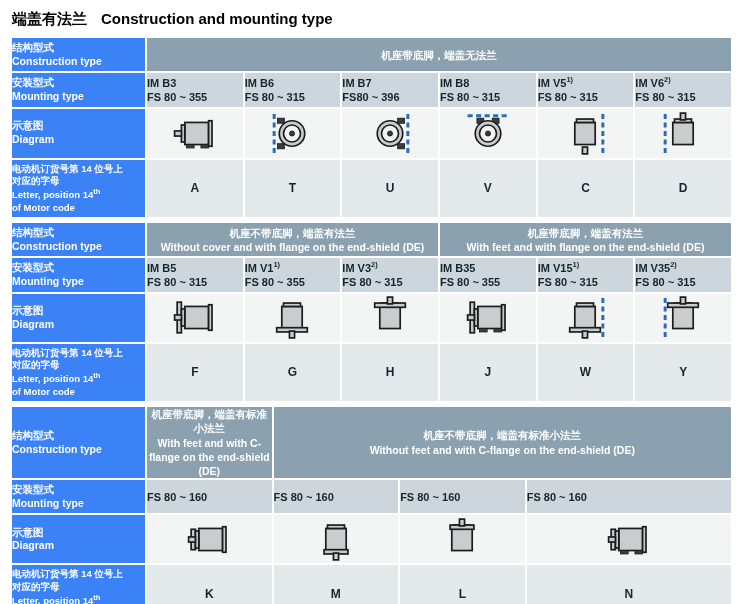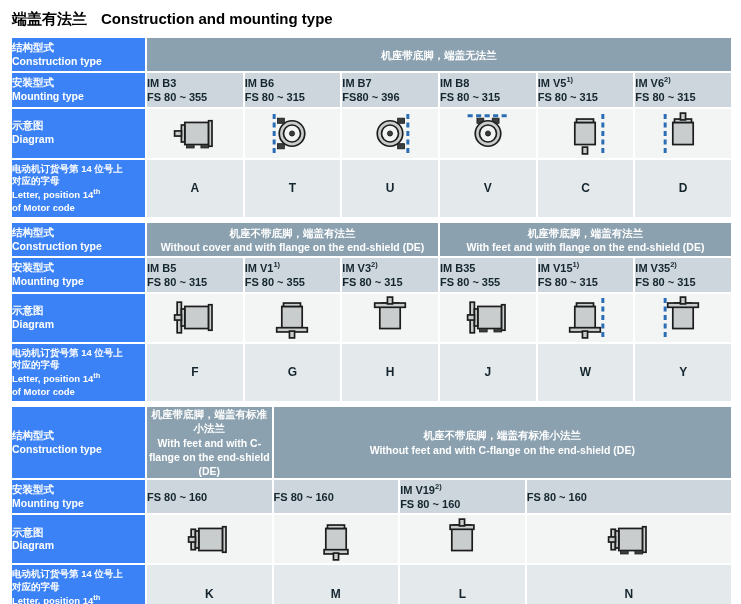--- a/index.html
+++ b/index.html
@@ -323,21 +323,20 @@
     <div>安装型式</div>
     <div>Mounting type</div>
   </div>
   <div class="cell mount">
     <div>FS 80 ~ 160</div>
   </div>
   <div class="cell mount">
     <div>FS 80 ~ 160</div>
   </div>
   <div class="cell mount">
-    <div><span>IM V19</span><sup>2)</sup></div>
     <div>FS 80 ~ 160</div>
   </div>
   <div class="cell mount">
     <div>FS 80 ~ 160</div>
   </div>
 
   <div class="cell lbl">
     <div>示意图</div>
     <div>Diagram</div>
   </div>

